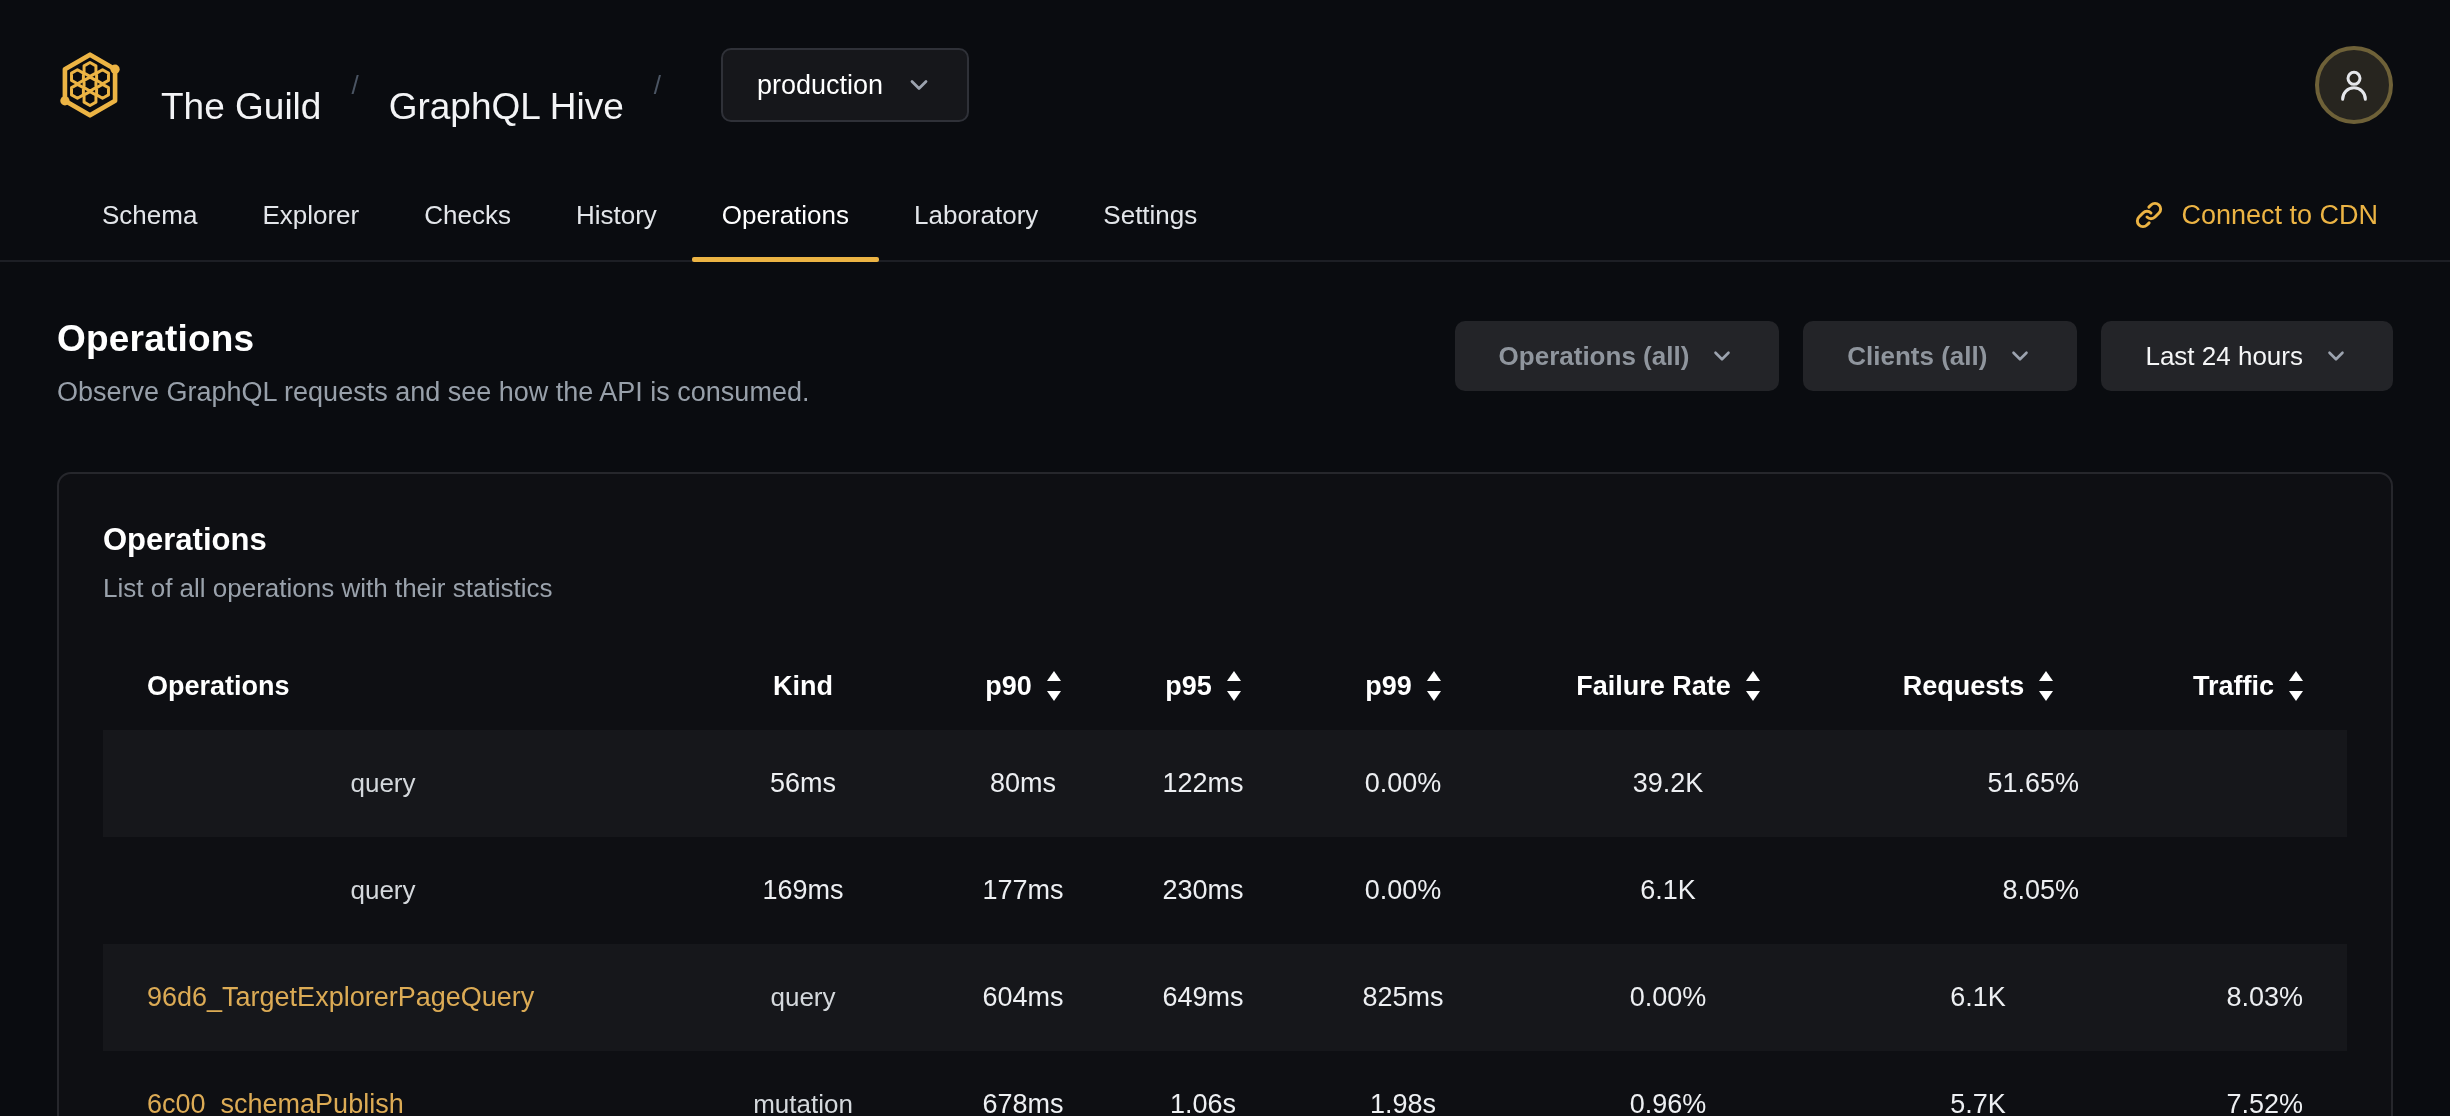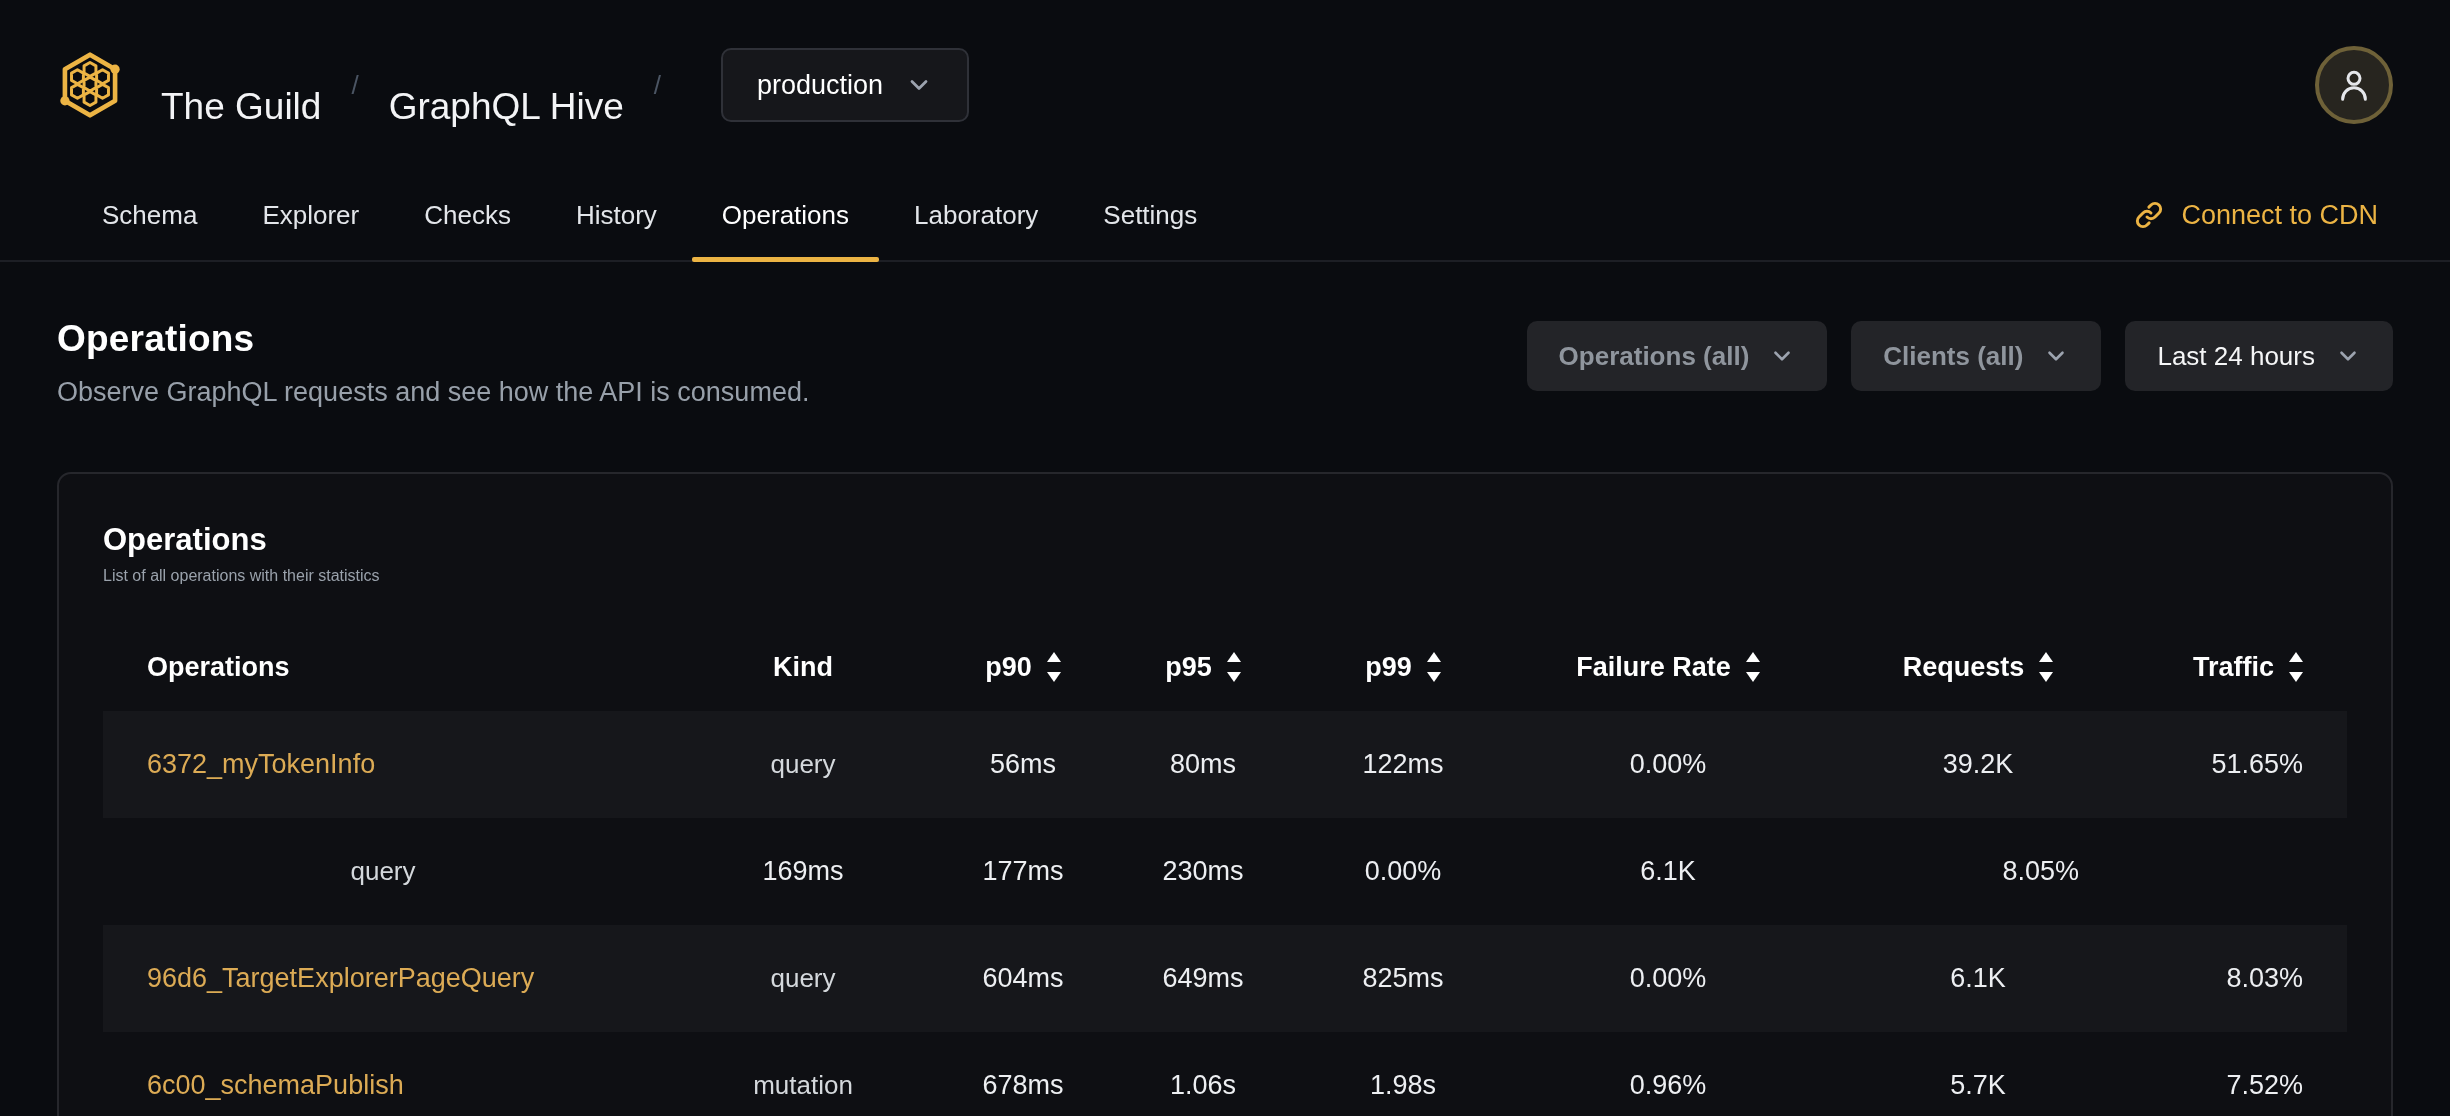--- a/index.html
+++ b/index.html
@@ -48,34 +48,34 @@
     color:var(--accent); font-size:27px; cursor:pointer; white-space:nowrap;
   }
   .cdn-link svg { width:32px; height:32px; }
 
   
   .page-head { display:flex; align-items:flex-start; padding:56px 57px 0; }
   .page-title { font-size:37px; font-weight:700; color:#fff; letter-spacing:.2px; }
   .page-sub { font-size:27px; color:#98a0aa; margin-top:17px; }
   .filters { margin-left:auto; display:flex; gap:24px; padding-top:3px; }
   .filter-btn {
-    display:flex; align-items:center; gap:20px; height:70px; padding:0 32px;
+    display:flex; align-items:center; gap:20px; height:70px; padding:0 44px;
     background:#232428; border:none; border-radius:10px; font-size:26px; font-weight:600;
     color:#8f959d; cursor:pointer; white-space:nowrap;
   }
   .filter-btn.light { color:#f5f6f7; font-weight:500; }
   .filter-btn .chev { width:26px; height:26px; }
 
   
   .card {
     margin:64px 57px 0; border:2px solid #26272c; border-radius:14px;
     background:#0e0f13; padding:48px 44px 60px; height:900px;
   }
   .card-title { font-size:31px; font-weight:700; color:#fff; }
-  .card-sub { font-size:16px; color:#9aa2ac; margin-top:9px; }
+  .card-sub { font-size:26px; color:#9aa2ac; margin-top:15px; }
 
   
   .table { margin-top:38px; }
   .t-row {
     display:grid;
     grid-template-columns:560px 280px 160px 200px 200px 330px 290px 1fr;
     align-items:center;
   }
   .t-head { height:88px; font-weight:700; font-size:27px; color:#fff; }
   .t-body .t-row { height:107px; font-size:27px; }
@@ -246,23 +246,20 @@
         <div class="cell right">
       <span>Traffic</span>
       <span class="sorter" style="display: flex;">
         <i class="tri-up"></i>
         <i class="tri-down"></i>
       </span>
     </div>
       </div>
     <div class="t-body" id="tbody-host">
         <div class="t-row">
-          <div class="cell left">
-            <a class="op-link">6372_myTokenInfo</a>
-          </div>
           <div class="cell kind-cell">
             <span>query</span>
           </div>
           <div class="cell ">
             <span>56ms</span>
           </div>
           <div class="cell ">
             <span>80ms</span>
           </div>
           <div class="cell ">

